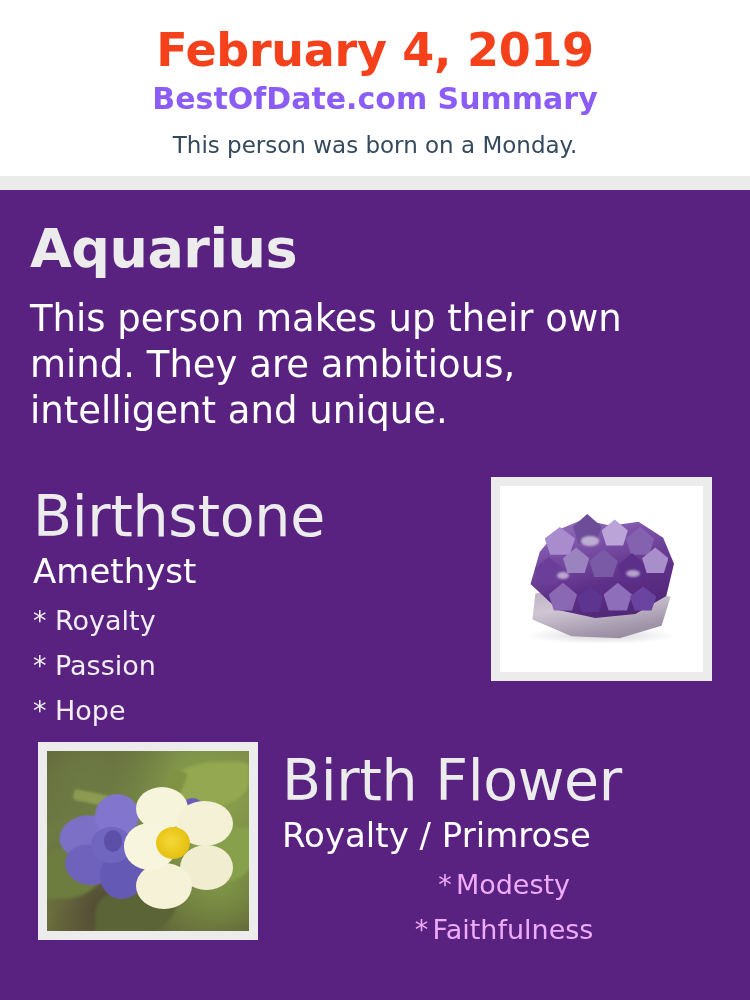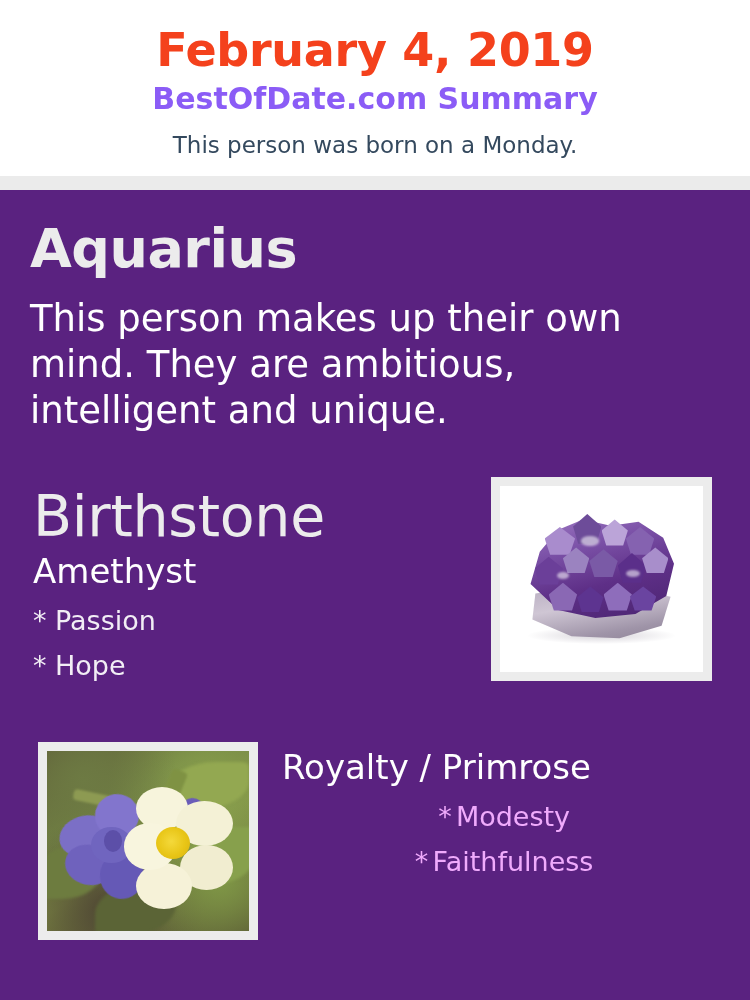--- a/index.html
+++ b/index.html
@@ -269,26 +269,28 @@
 
     <div class="zodiac">
       <div class="zodiac-title">Aquarius</div>
       <div class="zodiac-desc">This person makes up their own mind. They are ambitious, intelligent and unique.</div>
     </div>
 
     <div class="stone-block">
       <div class="section-heading">Birthstone</div>
       <div class="section-sub">Amethyst</div>
       <ul class="trait-list">
+        <li><span class="trait-bullet">*</span><span>Royalty</span></li>
         <li><span class="trait-bullet">*</span><span>Passion</span></li>
         <li><span class="trait-bullet">*</span><span>Hope</span></li>
       </ul>
     </div>
 
     <div class="flower-block">
+      <div class="section-heading">Birth Flower</div>
       <div class="section-sub">Royalty / Primrose</div>
       <ul class="trait-list">
         <li><span class="trait-bullet">*</span><span>Modesty</span></li>
         <li><span class="trait-bullet">*</span><span>Faithfulness</span></li>
       </ul>
     </div>
   </div>
 
   <div class="photo-frame" id="stone-frame">
     <div class="photo-inner">

